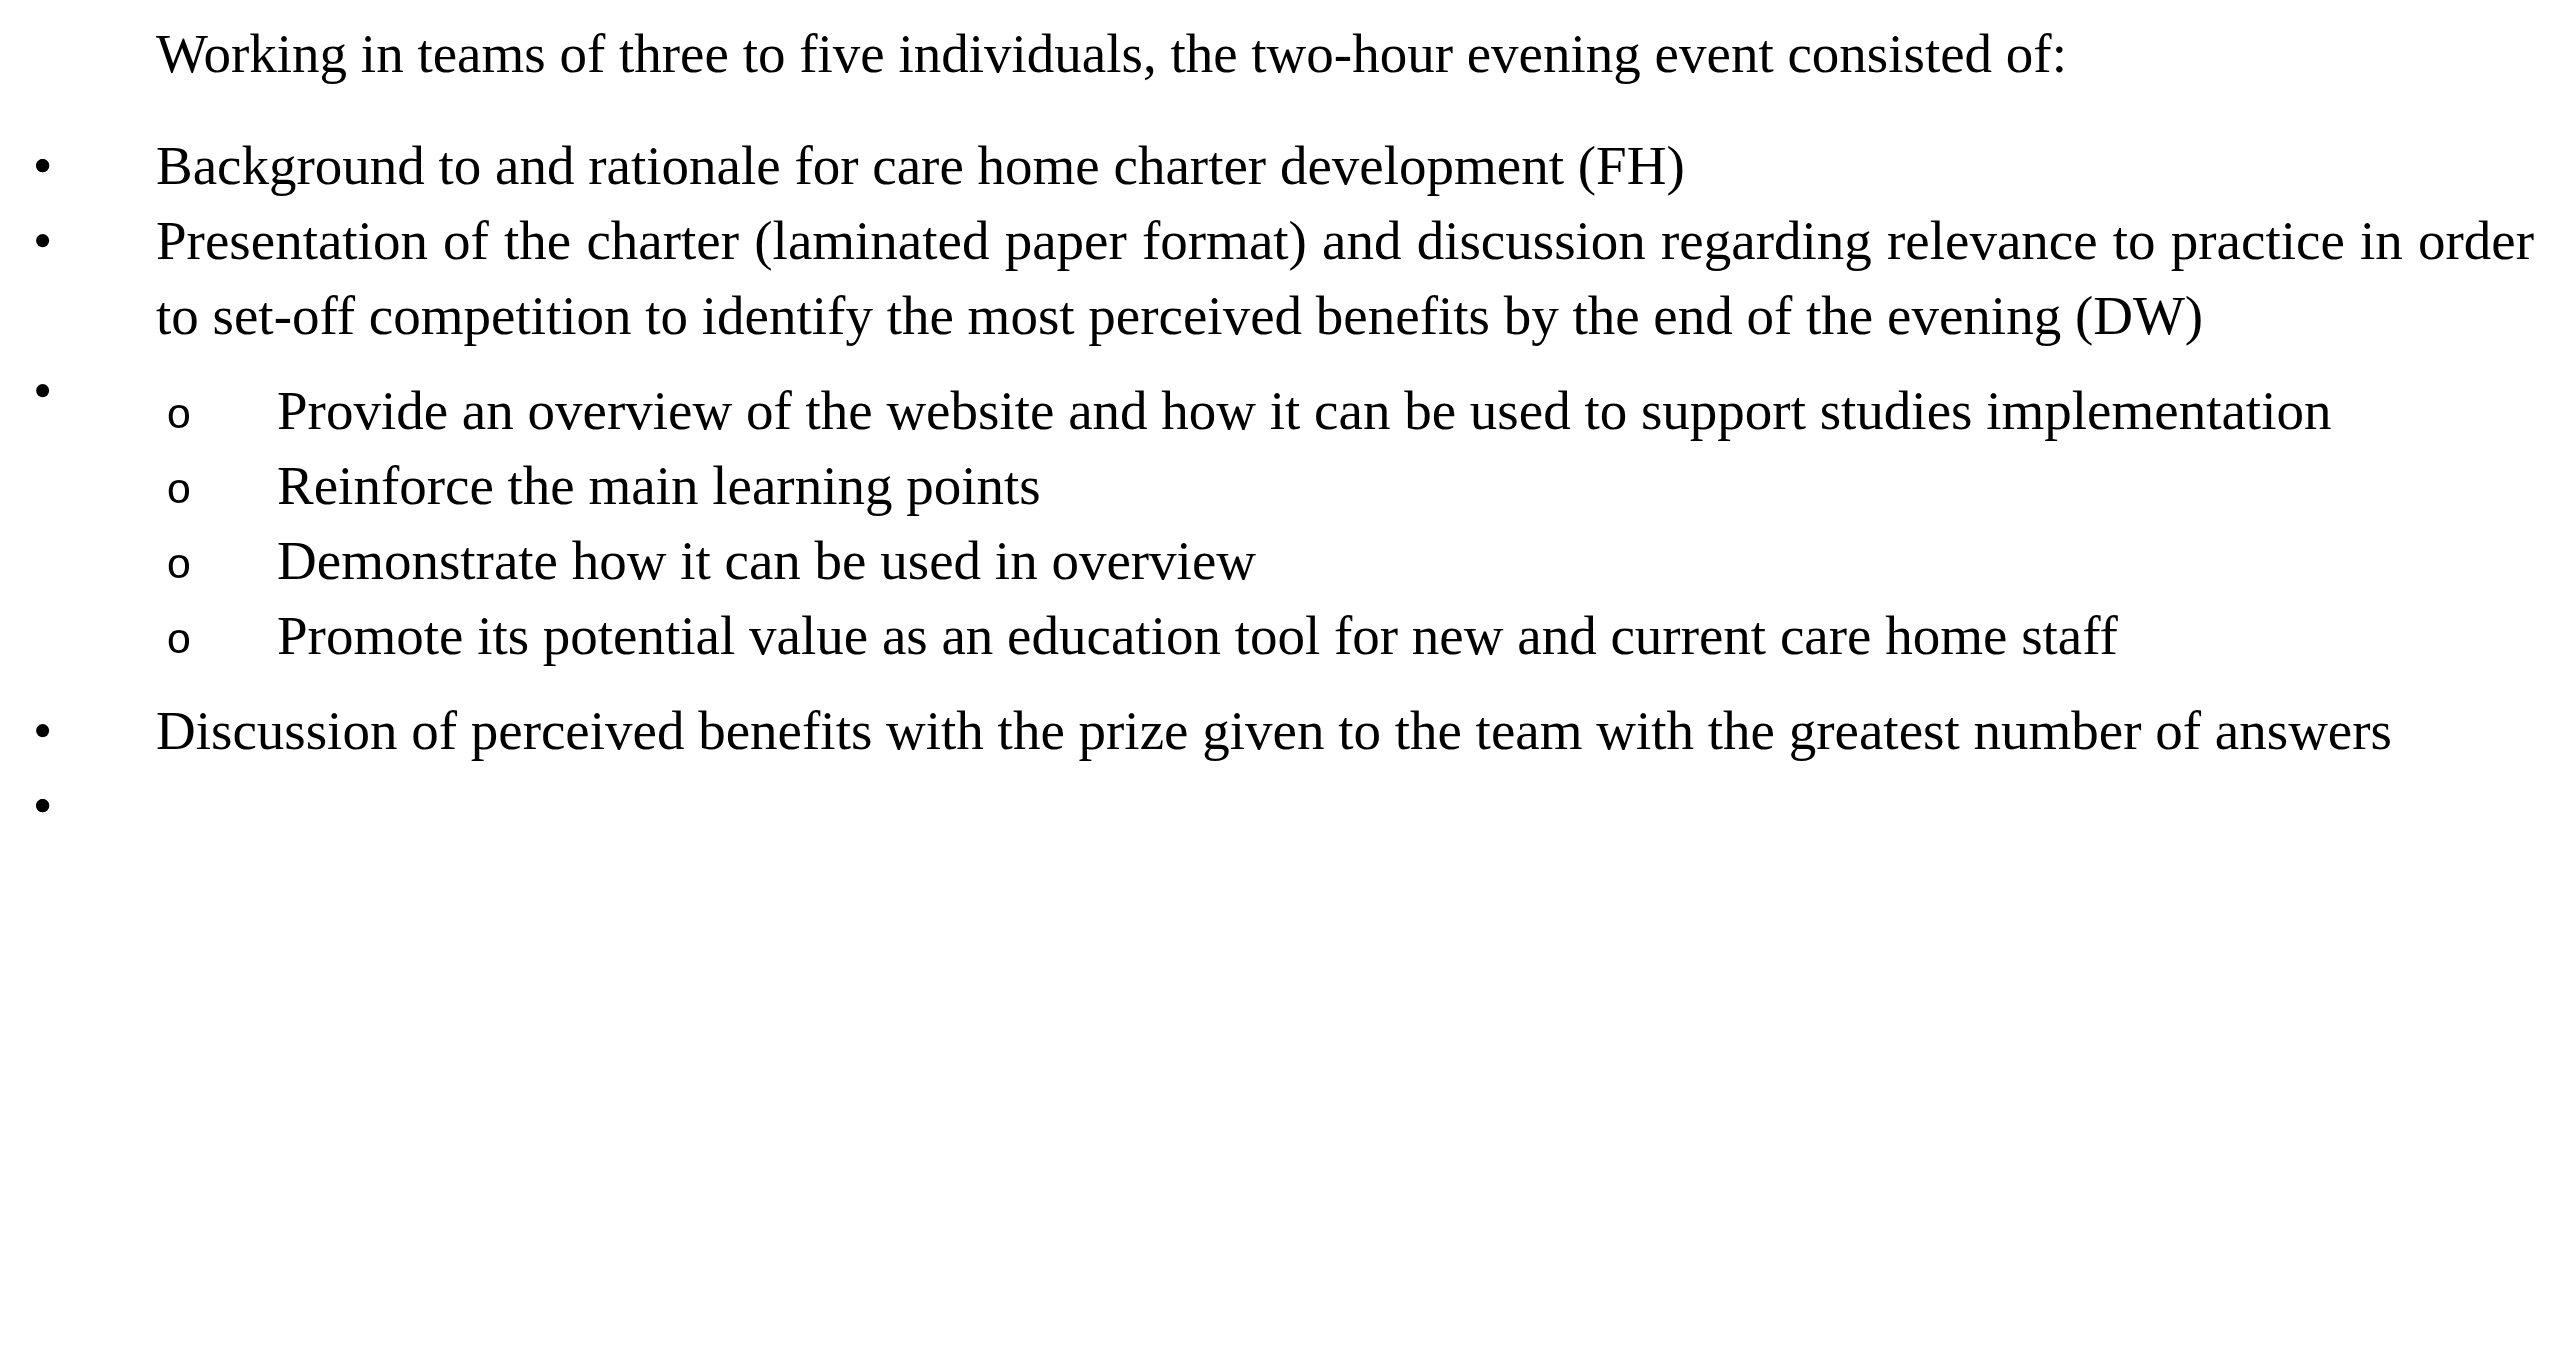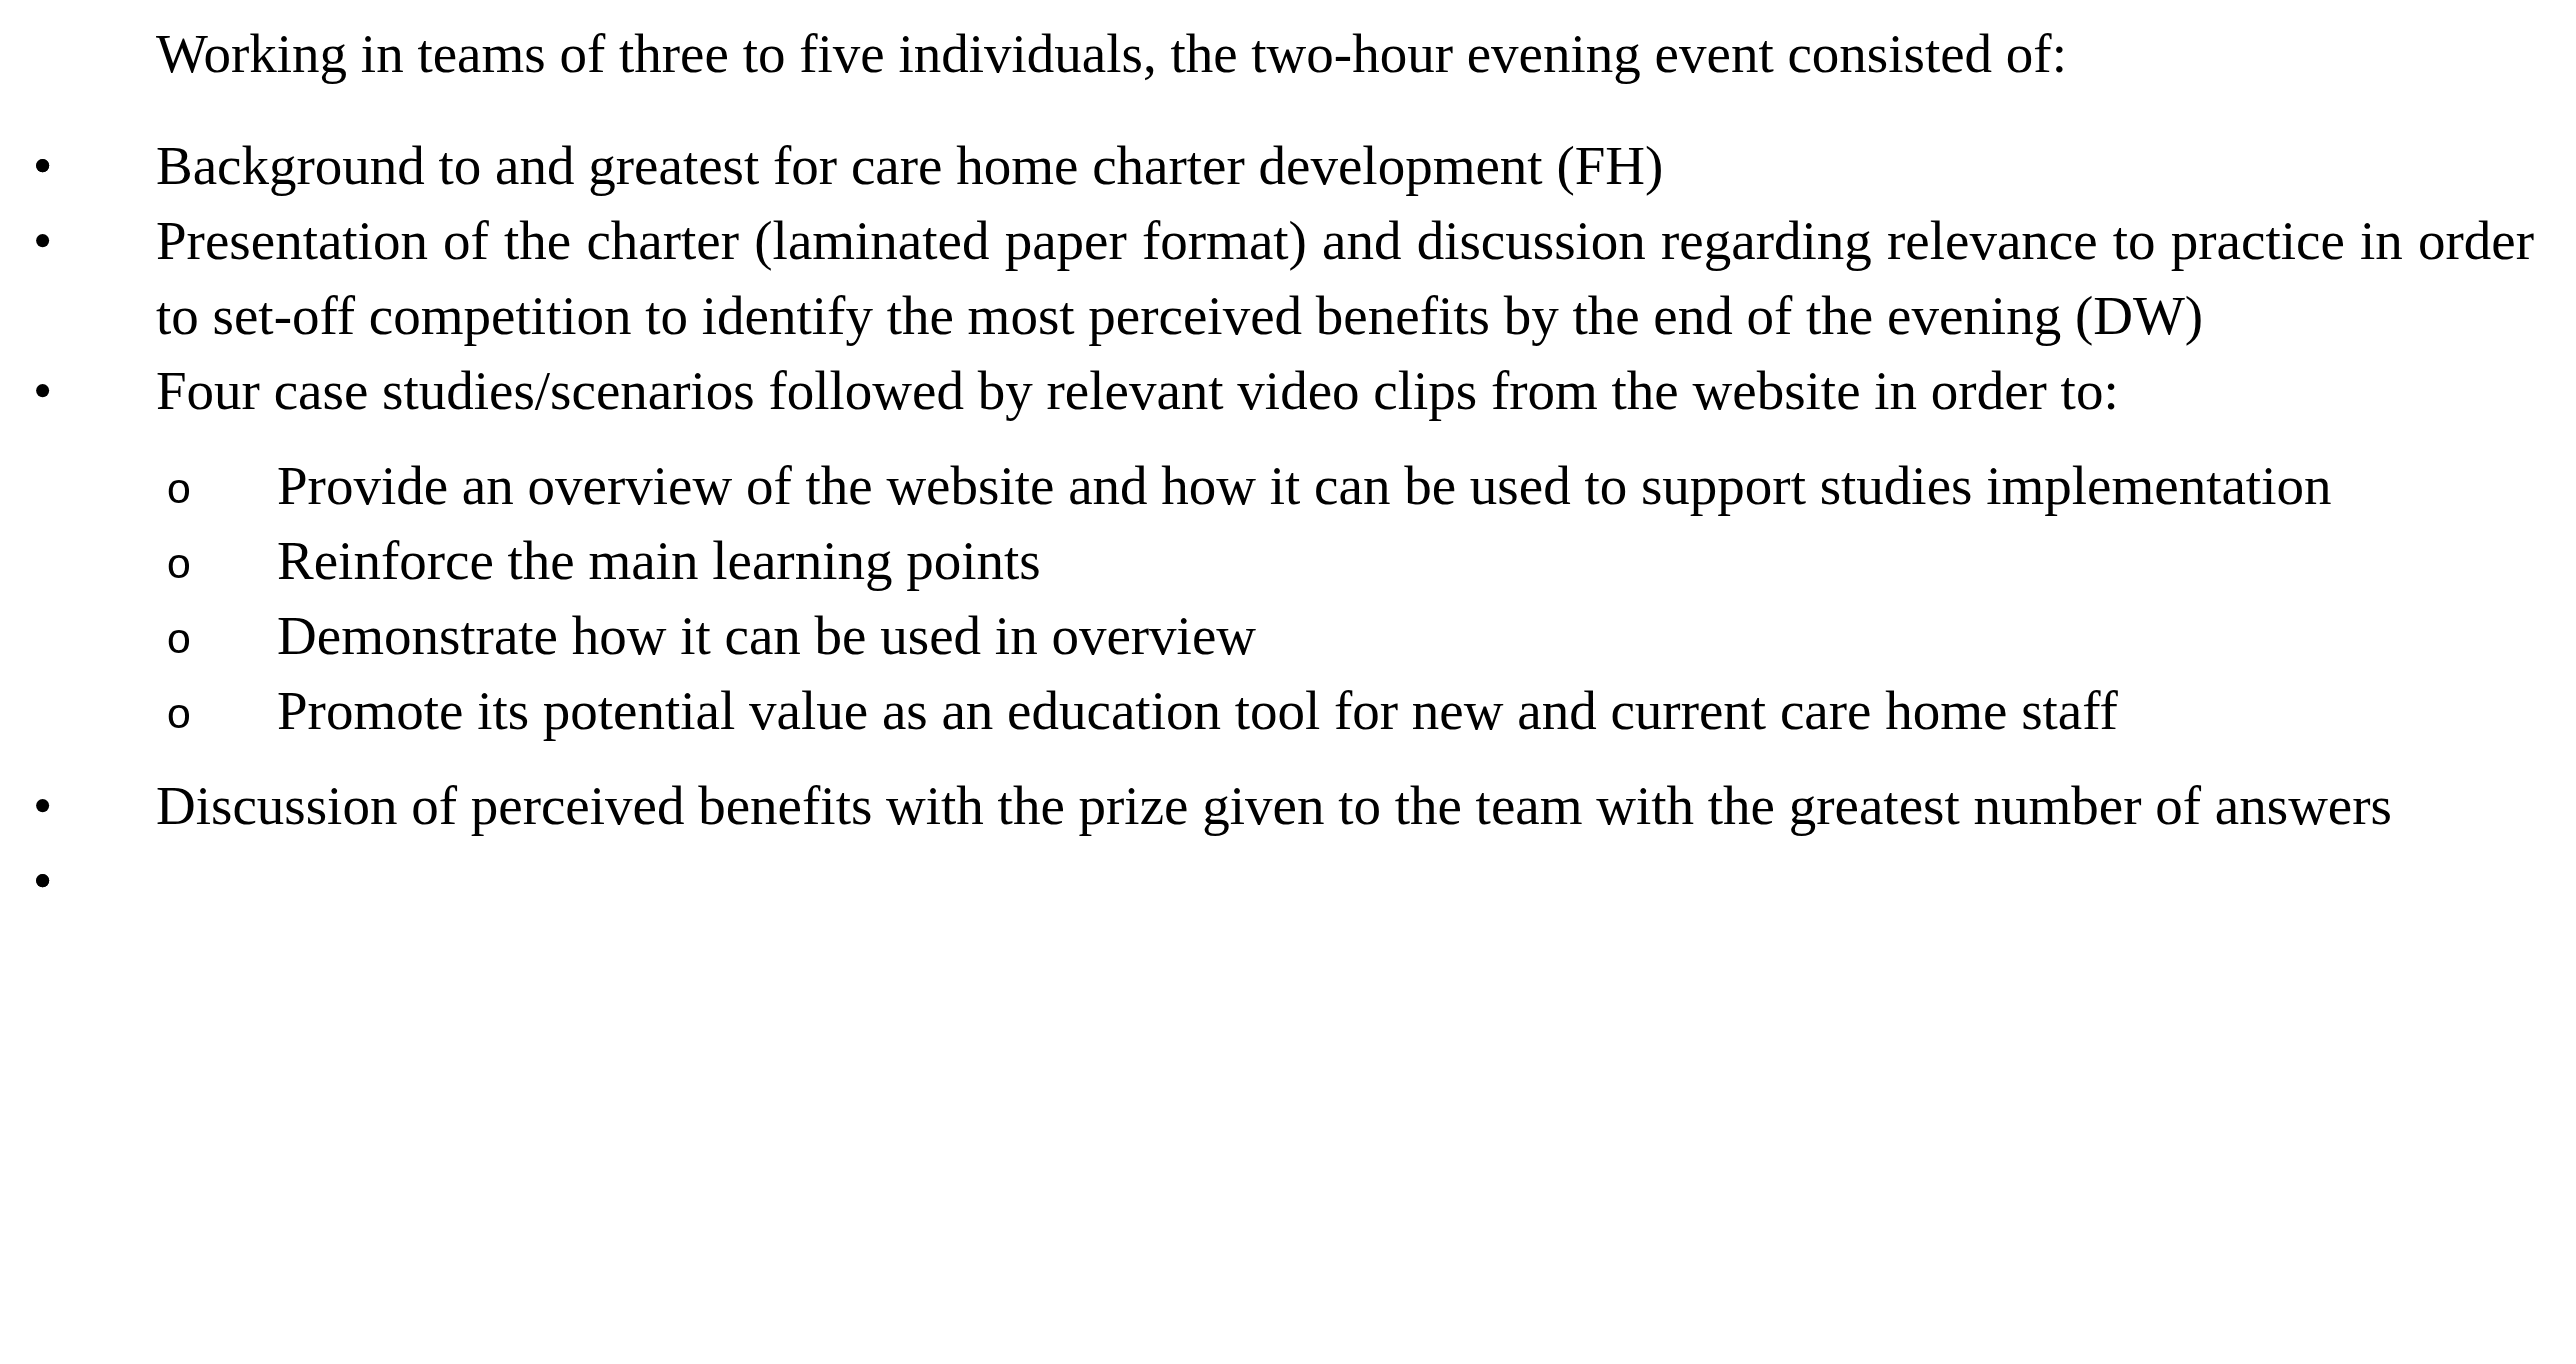--- a/index.html
+++ b/index.html
@@ -59,29 +59,29 @@
 
   <p class="intro">Working in teams of three to five individuals, the two-hour evening event consisted of:</p>
 
   <div class="list">
 
     <div class="item l1">
       <span class="marker">•</span>
     </div>
 
     <div class="item l1">
-      <span class="marker">•</span><span class="text">Background to and greatest for care home charter development (FH)</span>
+      <span class="marker">•</span><span class="text">Background to and rationale for care home charter development (FH)</span>
     </div>
 
     <div class="item l1">
       <span class="marker">•</span><span class="text">Presentation of the charter (laminated paper format) and discussion regarding relevance to practice in order to set-off competition to identify the most perceived benefits by the end of the evening (DW)</span>
     </div>
 
     <div class="item l1">
-      <span class="marker">•</span><span class="text">Four case studies/scenarios followed by relevant video clips from the website in order to:</span>
+      <span class="marker">•</span>
     </div>
 
     <div class="sublist">
 
       <div class="item l2">
         <span class="marker">o</span><span class="text">Provide an overview of the website and how it can be used to support studies implementation</span>
       </div>
 
       <div class="item l2">
         <span class="marker">o</span><span class="text">Reinforce the main learning points</span>

